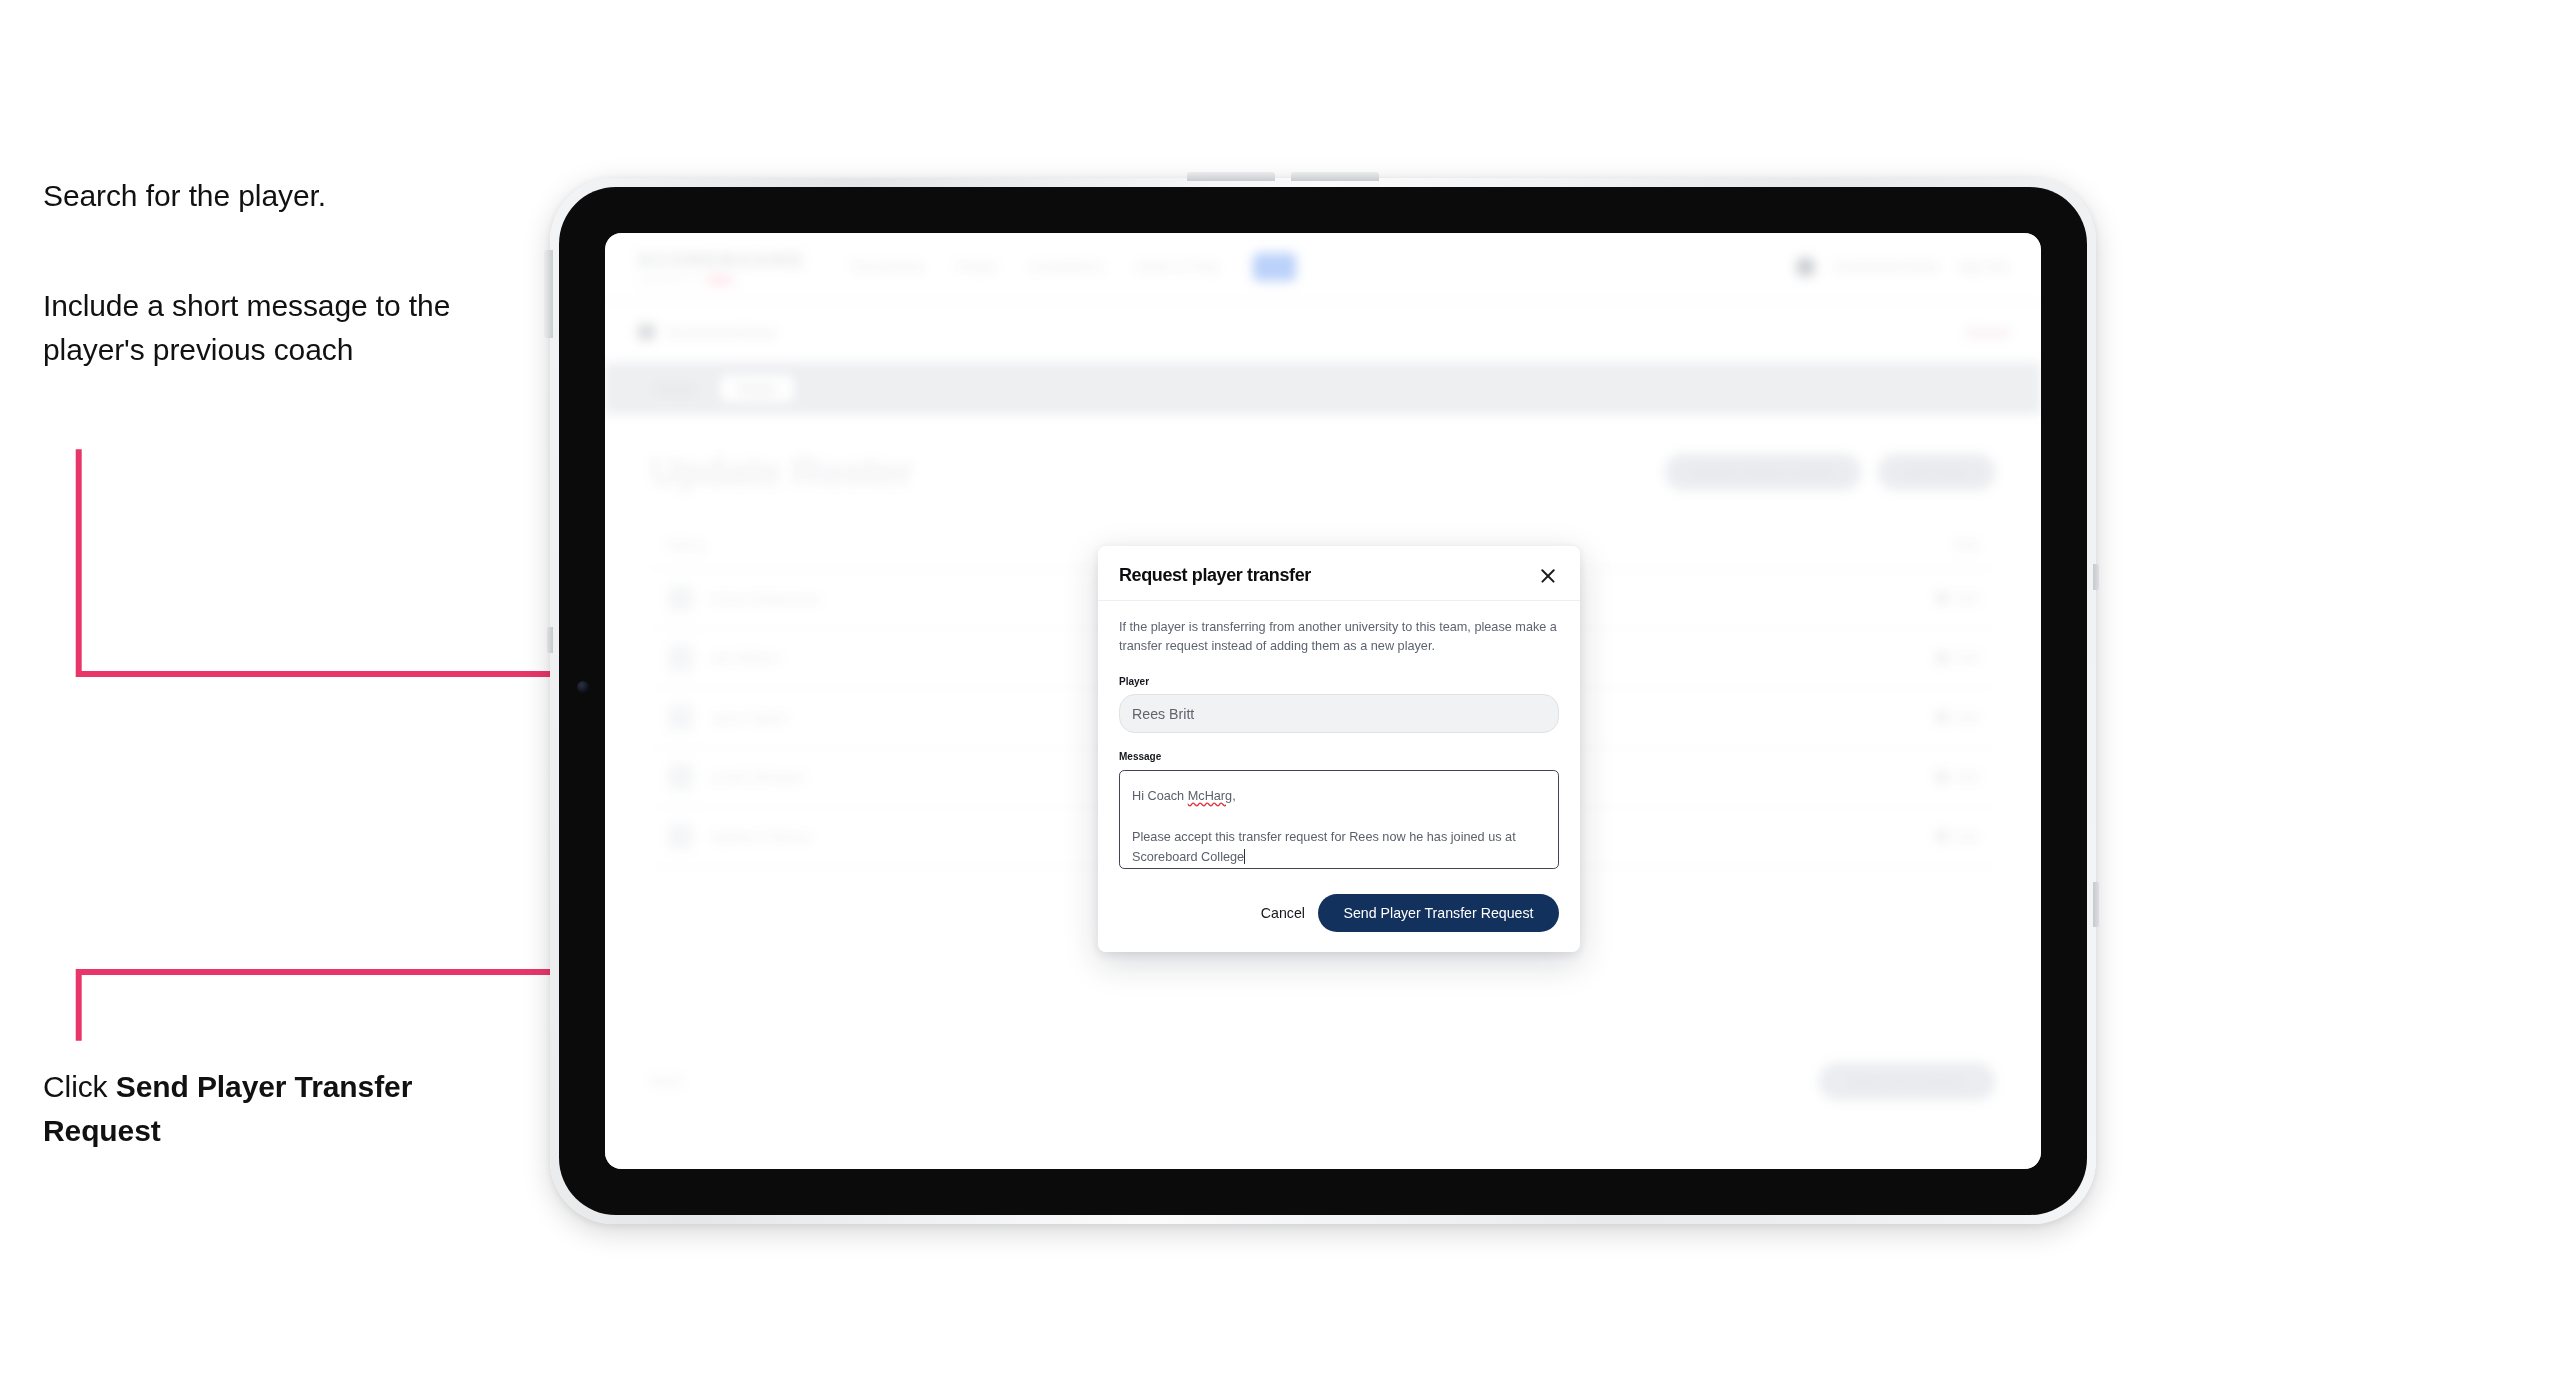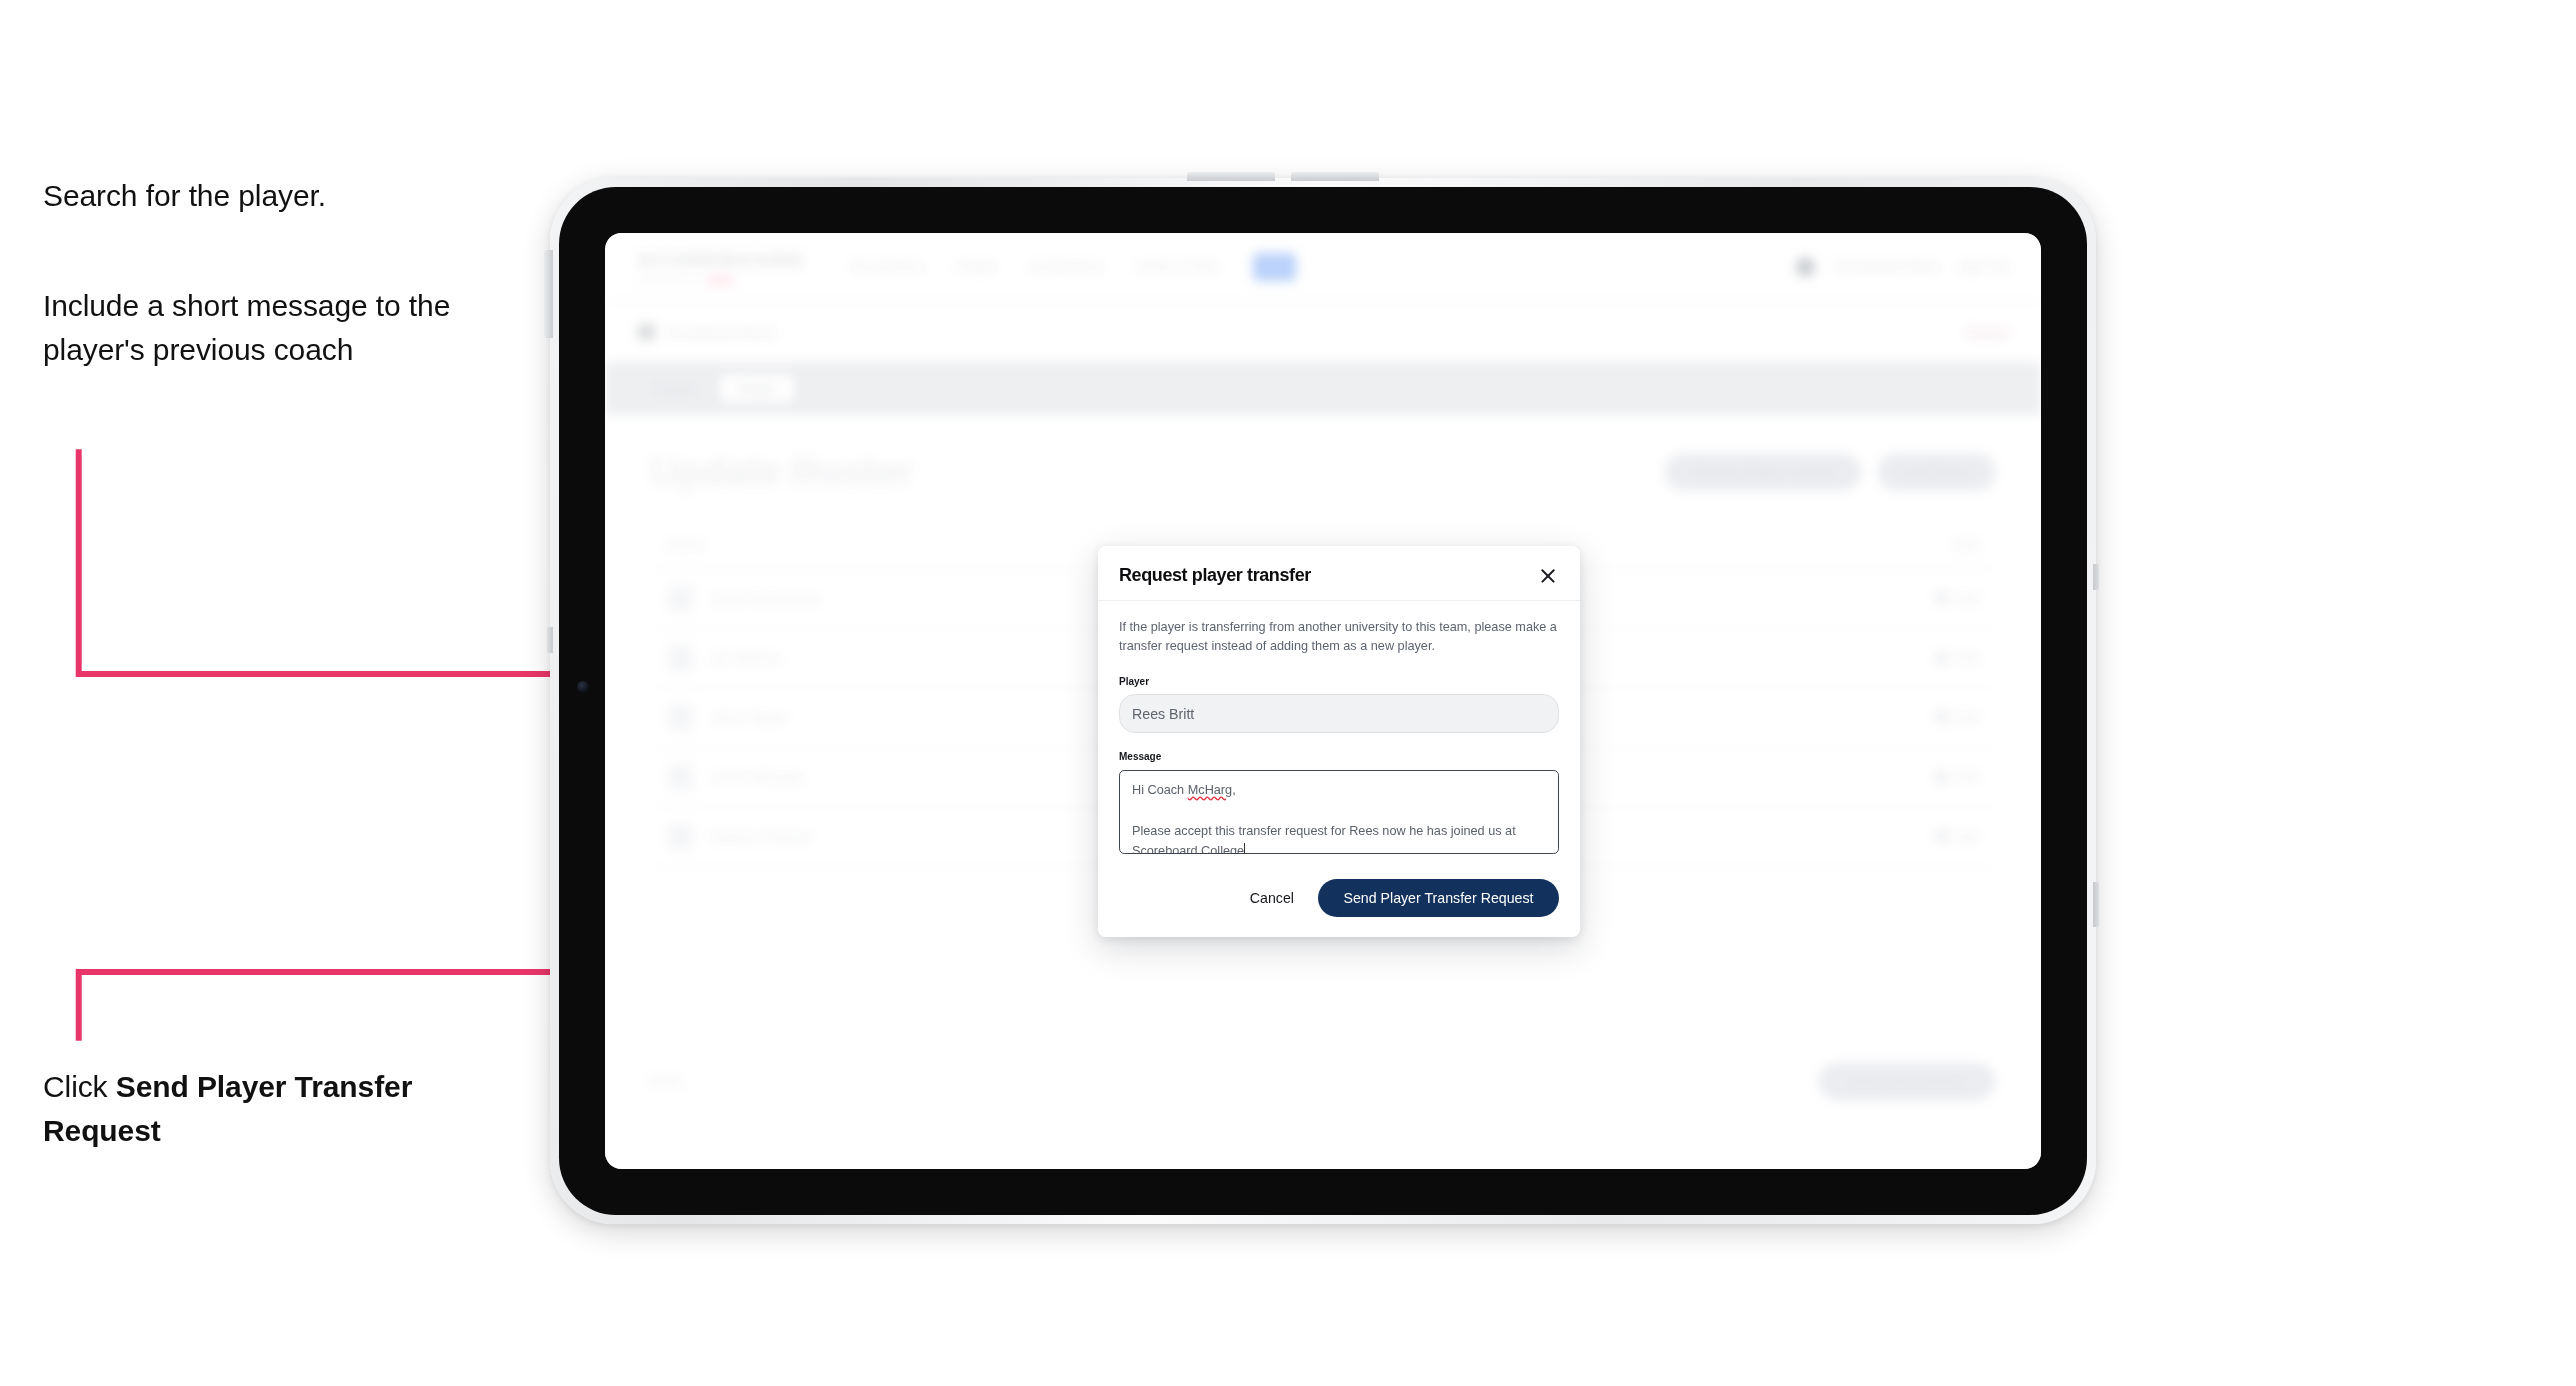--- a/index.html
+++ b/index.html
@@ -391,25 +391,25 @@
     border-radius: 16px;
     padding: 10.5px 12px;
     font-size: 14.2px;
     color: #5e646e;
     font-family: "Liberation Sans", sans-serif;
     outline: none;
     margin-bottom: 18px;
   }
   #message-input {
     width: 100%;
-    height: 84px;
+    height: 99px;
     background: #ffffff;
     border: 1.2px solid #3e4450;
     border-radius: 5.2px;
-    padding: 9px 12px;
+    padding: 15px 12px;
     font-size: 12.7px;
     line-height: 1.62;
     color: #5b616b;
     font-family: "Liberation Sans", sans-serif;
     outline: none;
     resize: none;
     overflow: hidden;
     white-space: pre-wrap;
   }
   #message-input .misspell {
@@ -421,21 +421,21 @@
     width: 1.2px;
     height: 14.2px;
     background: #2b2f38;
     vertical-align: -2.2px;
     margin-left: 0px;
   }
   #modal-footer {
     display: flex;
     align-items: center;
     justify-content: flex-end;
-    gap: 21px;
+    gap: 10px;
     padding: 19.5px 21px 19.5px 21px;
   }
   #cancel-button {
     background: transparent;
     border: none;
     font-size: 14.2px;
     color: #15171c;
     font-family: "Liberation Sans", sans-serif;
     cursor: pointer;
     padding: 6px 3px;

